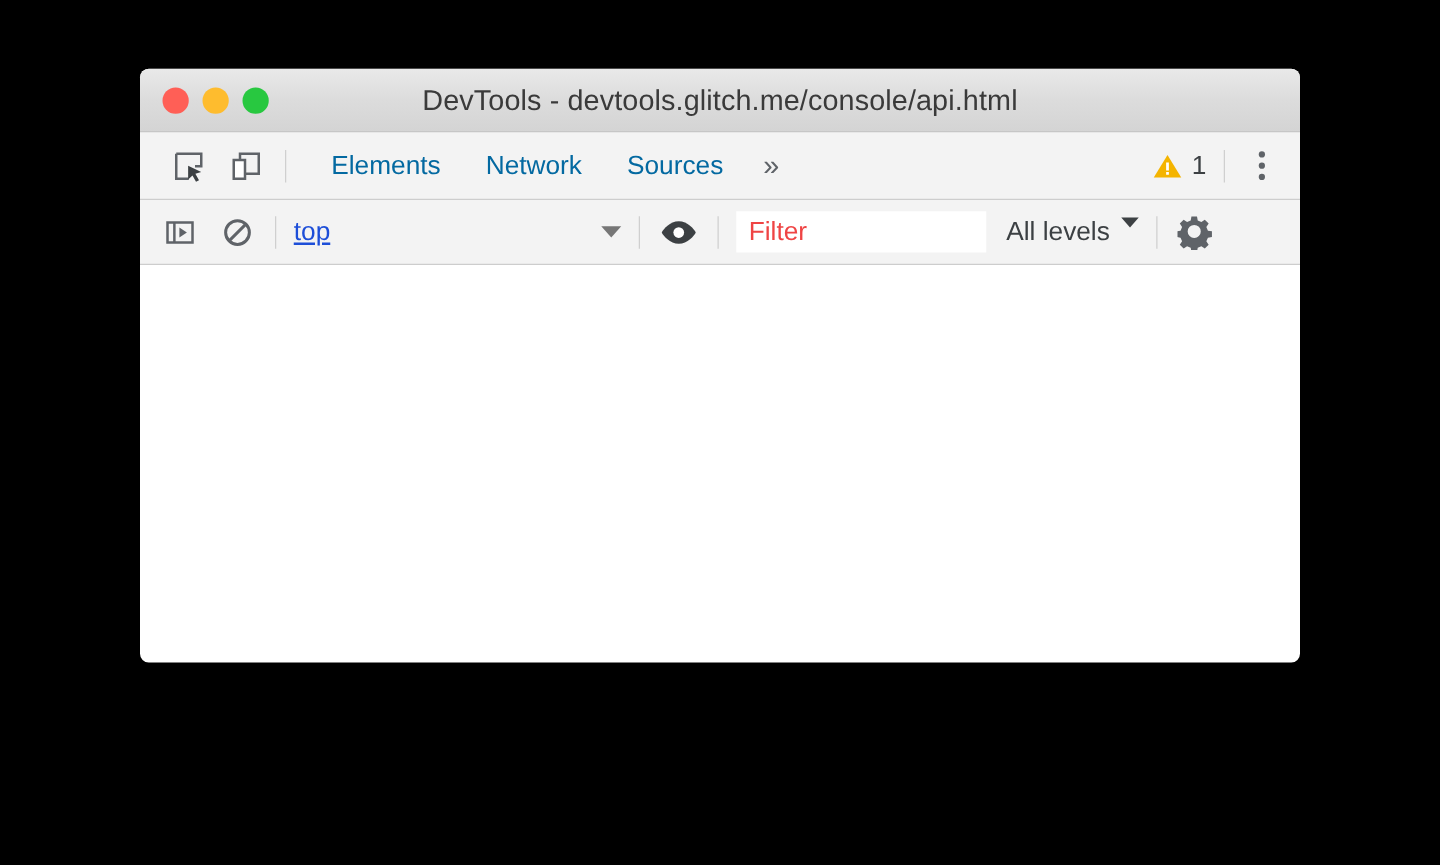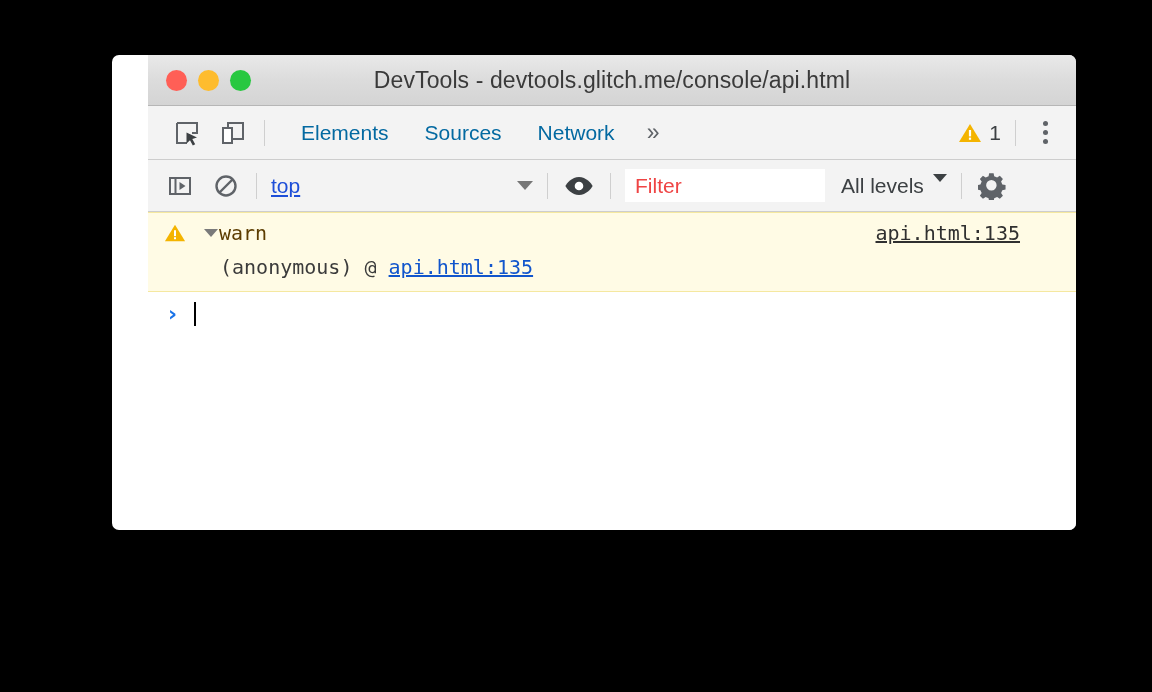--- a/index.html
+++ b/index.html
@@ -15,21 +15,20 @@
   .window {
     position: absolute;
     left: 112px;
     top: 55px;
     width: 928px;
     height: 475px;
     background: #ffffff;
     border-radius: 7px 7px 7px 7px;
     overflow: hidden;
     box-shadow: 0 0 0 0 rgba(0,0,0,0);
-    padding-left: 36px;
   }
 
   
   .titlebar {
     position: relative;
     height: 50px;
     background: linear-gradient(to bottom, #e9e9e9 0%, #dcdcdc 50%, #d4d4d4 100%);
     border-bottom: 1px solid #b6b6b6;
     display: flex;
     align-items: center;
@@ -339,22 +338,22 @@
       <svg width="28" height="28" viewBox="0 0 28 28">
         <rect x="9" y="4" width="15" height="16" fill="none" stroke="#5f6368" stroke-width="2"></rect>
         <rect x="4" y="9" width="9" height="15" fill="#ffffff" stroke="#5f6368" stroke-width="2"></rect>
       </svg>
     </div>
 
     <div class="vsep"></div>
 
     <div class="tabs">
       <div class="tab">Elements</div>
+      <div class="tab">Network</div>
       <div class="tab">Sources</div>
-      <div class="tab">Network</div>
       <div class="tab-more">»</div>
     </div>
 
     <div class="tabbar-right">
       <div class="warn-count">
         <svg width="24" height="22" viewBox="0 0 24 22">
           <path d="M12 2 L23 20 L1 20 Z" fill="#f4b400"></path>
           <rect x="10.9" y="8" width="2.2" height="6.4" fill="#ffffff"></rect>
           <rect x="10.9" y="15.6" width="2.2" height="2.2" fill="#ffffff"></rect>
         </svg>
@@ -418,38 +417,14 @@
         <path d="M14 8.6 a5.4 5.4 0 1 0 0 10.8 a5.4 5.4 0 1 0 0 -10.8 Z
                  M11.7 1.6 h4.6 l0.6 3.3 l3 1.3 l2.8 -1.9 l3.2 3.2 l-1.9 2.8 l1.3 3 l3.3 0.6 v4.6
                  l-3.3 0.6 l-1.3 3 l1.9 2.8 l-3.2 3.2 l-2.8 -1.9 l-3 1.3 l-0.6 3.3 h-4.6
                  l-0.6 -3.3 l-3 -1.3 l-2.8 1.9 l-3.2 -3.2 l1.9 -2.8 l-1.3 -3 l-3.3 -0.6 v-4.6
                  l3.3 -0.6 l1.3 -3 l-1.9 -2.8 l3.2 -3.2 l2.8 1.9 l3 -1.3 Z" fill="#5f6368" fill-rule="evenodd" transform="translate(-0.2,-0.4) scale(0.97)"></path>
         <circle cx="13.4" cy="13.4" r="4.4" fill="#f3f3f3"></circle>
       </svg>
     </div>
   </div>
 
-  <div class="console-body">
-
-    <div class="msg-warn">
-      <div class="msg-row1">
-        <svg class="msg-warn-icon" viewBox="0 0 24 22">
-          <path d="M12 2 L23 20 L1 20 Z" fill="#f4b400"></path>
-          <rect x="10.9" y="8" width="2.2" height="6.4" fill="#ffffff"></rect>
-          <rect x="10.9" y="15.6" width="2.2" height="2.2" fill="#ffffff"></rect>
-        </svg>
-        <span class="disclosure"></span>
-        <span class="msg-label">warn</span>
-        <span class="msg-source">api.html:135</span>
-      </div>
-      <div class="msg-stack">
-        <span>(anonymous) @ </span><a href="#">api.html:135</a>
-      </div>
-    </div>
-
-    <div class="prompt-row">
-      <span class="prompt-chevron">›</span>
-      <span class="caret-bar"></span>
-    </div>
-
-  </div>
 
 </div>
 
 </body></html>

